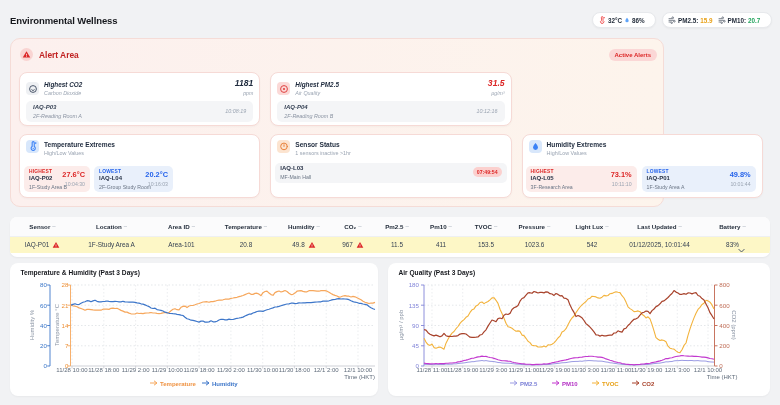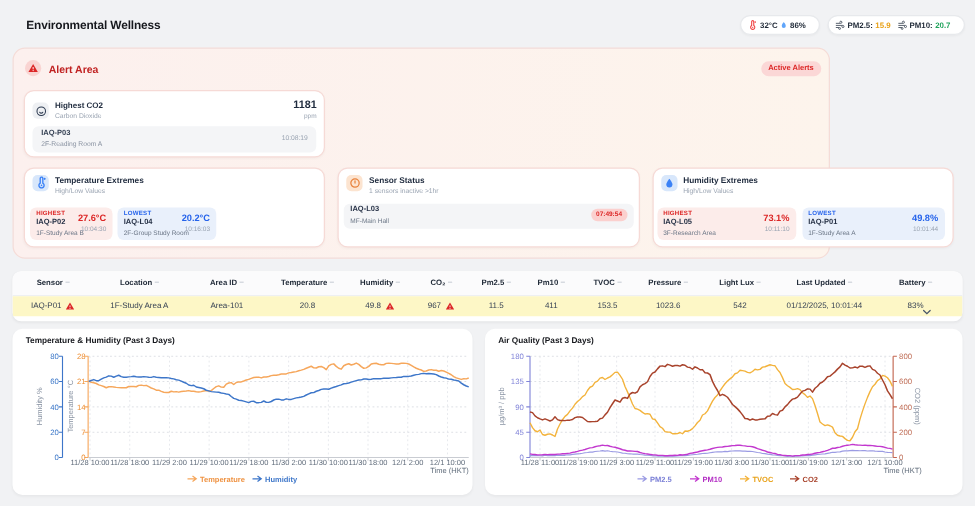--- a/index.html
+++ b/index.html
@@ -1,25 +1,25 @@
 <!DOCTYPE html>
 <html><head><meta charset="utf-8">
 <style>
 * { margin:0; padding:0; box-sizing:border-box; }
 html,body { width:780px; height:405px; background:#f1f2f4; font-family:"Liberation Sans",sans-serif; overflow:hidden; }
-.abs { position:absolute;margin-left:11px; }
+.abs { position:absolute; }
 .h1 { left:10px; top:15px; font-size:9.5px; font-weight:bold; color:#16181d; letter-spacing:-0.1px; }
 .pill { position:absolute; top:12px; height:16px; background:#fff; border:1px solid #e7e9ec; border-radius:8px; box-shadow:0 1px 2px rgba(0,0,0,0.04); display:flex; align-items:center; font-size:6.3px; font-weight:bold; color:#1f2937; padding:0 5px; gap:2px; }
 .pill svg { flex-shrink:0; }
 .panel { position:absolute; left:10px; top:38px; width:654px; height:169px; background:linear-gradient(90deg,#fcf0ee,#fdf4ec); border:1px solid #f5dcd7; border-radius:10px; }
 .alert-h { position:absolute; left:9px; top:9px; display:flex; align-items:center; gap:6px; }
 .alert-circ { width:13px; height:13px; border-radius:50%; background:#f9d4d2; display:flex; align-items:center; justify-content:center; }
 .alert-title { font-size:8.4px; font-weight:bold; color:#c02222; }
 .badge { position:absolute; right:6px; top:10px; background:#fbd7d6; color:#dc2626; font-size:6px; font-weight:bold; border-radius:8px; padding:3px 6px; }
-.crow1 { position:absolute; left:8px; top:33px; width:744px; display:flex; gap:10px; }
+.crow1 { position:absolute; left:8px; top:33px; width:744px; display:flex; gap:10px;font-style:italic; }
 .card1 { width:241.3px; height:54px; background:#fff; border:1px solid #f6dad6; border-radius:8px; position:relative; box-shadow:0 1px 2px rgba(0,0,0,0.03); }
 .c1icon { position:absolute; left:6px; top:9px; width:13px; height:13px; border-radius:4px; display:flex; align-items:center; justify-content:center; }
 .c1t { position:absolute; left:24px; top:8px; font-size:6.4px; font-weight:bold; color:#1e2a3d; }
 .c1s { position:absolute; left:24px; top:16.5px; font-size:5.4px; color:#9aa4b2; }
 .c1v { position:absolute; right:6px; top:4.5px; font-size:8.6px; font-weight:bold; }
 .c1u { position:absolute; right:6px; top:16.5px; font-size:5.2px; color:#9aa4b2; }
 .c1f { position:absolute; left:6px; right:6px; top:28px; height:21px; background:#f4f5f7; border-radius:5px; }
 .c1fi { position:absolute; left:7px; top:3px; font-size:6px; font-weight:bold; color:#333f52; }
 .c1fl { position:absolute; left:7px; top:11.5px; font-size:5.4px; color:#8a93a2; }
 .c1ft { position:absolute; right:7px; top:7px; font-size:5.4px; color:#9aa4b2; }
@@ -103,20 +103,37 @@
           </svg>
         </div>
       <div class="c1t">Highest CO2</div>
         <div class="c1s">Carbon Dioxide</div>
       <div class="c1v" style="color:#1e2a3d">1181</div>
         <div class="c1u">ppm</div>
       <div class="c1f">
           <div class="c1fi">IAQ-P03</div>
           <div class="c1fl">2F-Reading Room A</div>
           <div class="c1ft">10:08:19</div>
+        </div>
+    </div>
+    <div class="card1">
+      <div class="c1icon" style="background:#fbd9d7">
+          <svg width="10" height="10" viewBox="0 0 24 24" fill="none" stroke="#e04444" stroke-width="2.4">
+            <circle cx="12" cy="12" r="8.2"></circle>
+            <circle cx="12" cy="12" r="2.6" fill="#e04444" stroke="none"></circle>
+          </svg>
+        </div>
+      <div class="c1t">Highest PM2.5</div>
+        <div class="c1s">Air Quality</div>
+      <div class="c1v red">31.5</div>
+        <div class="c1u">µg/m³</div>
+      <div class="c1f">
+          <div class="c1fi">IAQ-P04</div>
+          <div class="c1fl">2F-Reading Room B</div>
+          <div class="c1ft">10:12:16</div>
         </div>
     </div>
   </div>
   <div class="crow2">
     <div class="card2">
       <div class="c2icon" style="background:#d8e7fb">
           <svg width="10" height="10" viewBox="0 0 24 24" fill="none" stroke="#3b82f6" stroke-width="2.6" stroke-linecap="round">
             <path d="M10 4a2.5 2.5 0 0 1 5 0v9.2a5 5 0 1 1-5 0Z"></path>
             <circle cx="12.5" cy="17.5" r="1.6" fill="#3b82f6" stroke="none"></circle>
             <circle cx="18.5" cy="5" r="2" fill="#3b82f6" stroke="none"></circle>

